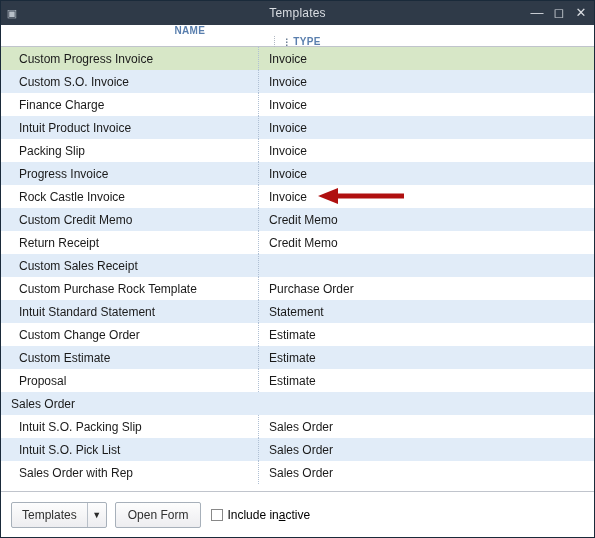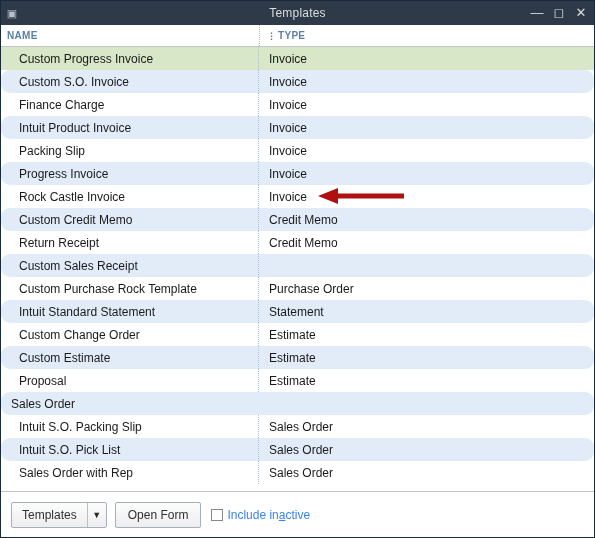--- a/index.html
+++ b/index.html
@@ -61,20 +61,21 @@
 
   .columns-header {
     display: flex;
     height: 22px;
     border-bottom: 1px solid #c0c4cc;
     font-size: 10px;
     color: #5a7fae;
     font-weight: bold;
     letter-spacing: .3px;
     align-items: center;
+    flex-direction: column;
   }
   .col-name {
     width: 258px;
     padding-left: 6px;
   }
   .col-type {
     flex: 1;
     padding-left: 10px;
     border-left: 1px dotted #b0b8c2;
     height: 100%;
@@ -98,21 +99,21 @@
   .row {
     display: flex;
     height: 23px;
     align-items: center;
     font-size: 12px;
     color: #1a1a1a;
     cursor: default;
     position: relative;
   }
   .row.even { background: #fff; border-radius: 7px; }
-  .row.odd  { background: #e1ecf8; border-radius: 9px; }
+  .row.odd  { background: #e1ecf8; }
   .row.sel  { background: #d7e7c7; }
   .cell-name {
     width: 258px;
     padding-left: 18px;
     border-right: 1px dotted #b0c0d4;
     height: 100%;
     display: flex;
     align-items: center;
   }
   .cell-type {
@@ -161,21 +162,21 @@
     text-align: center;
     font-size: 9px;
     color: #2a2a2a;
   }
   .chk-wrap {
     display: inline-flex;
     align-items: center;
     gap: 4px;
     margin-left: 2px;
     font-size: 12px;
-    color: #3b82f6;
+    color: #000000;
   }
   .chk {
     width: 12px;
     height: 12px;
     border: 1px solid #888;
     background: #fff;
   }
 </style>
 </head>
 <body>

